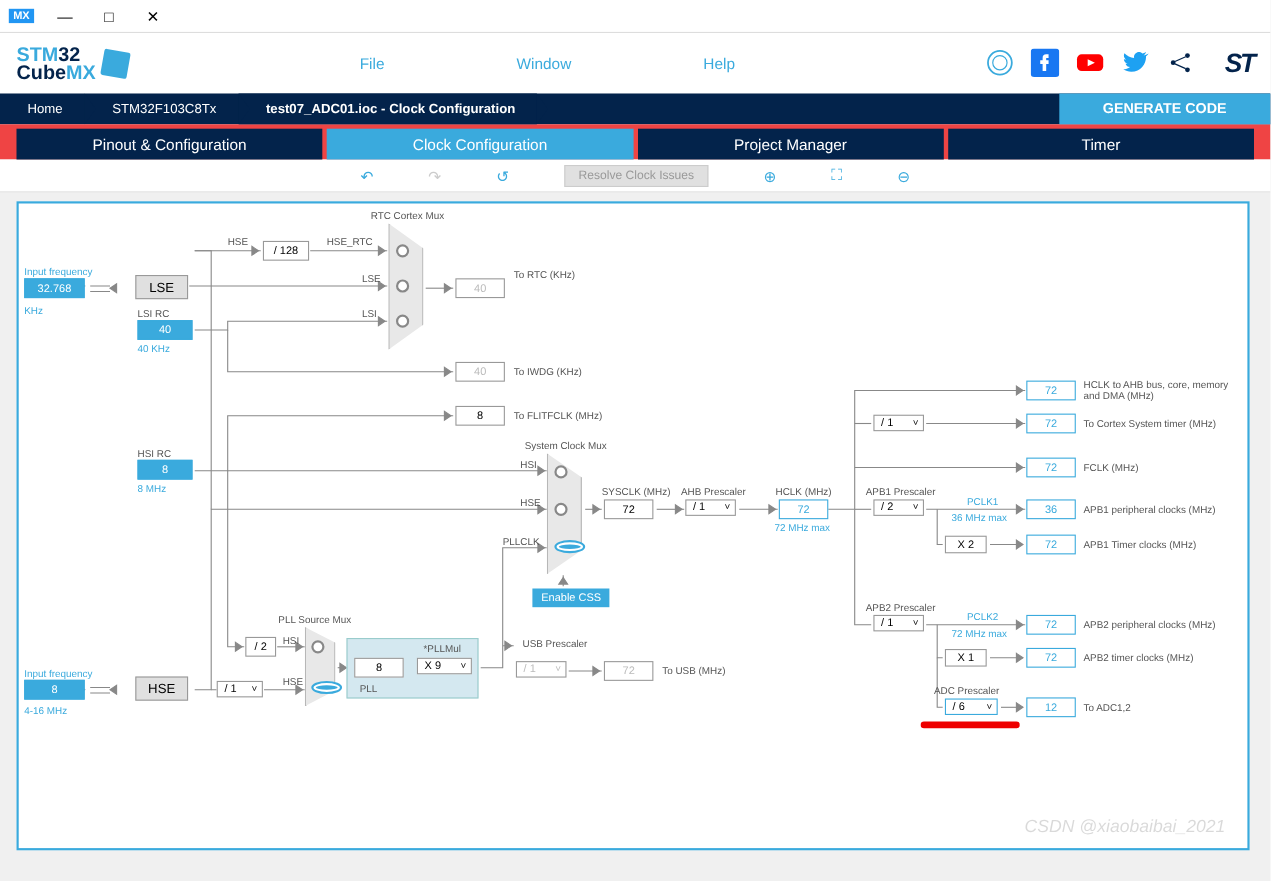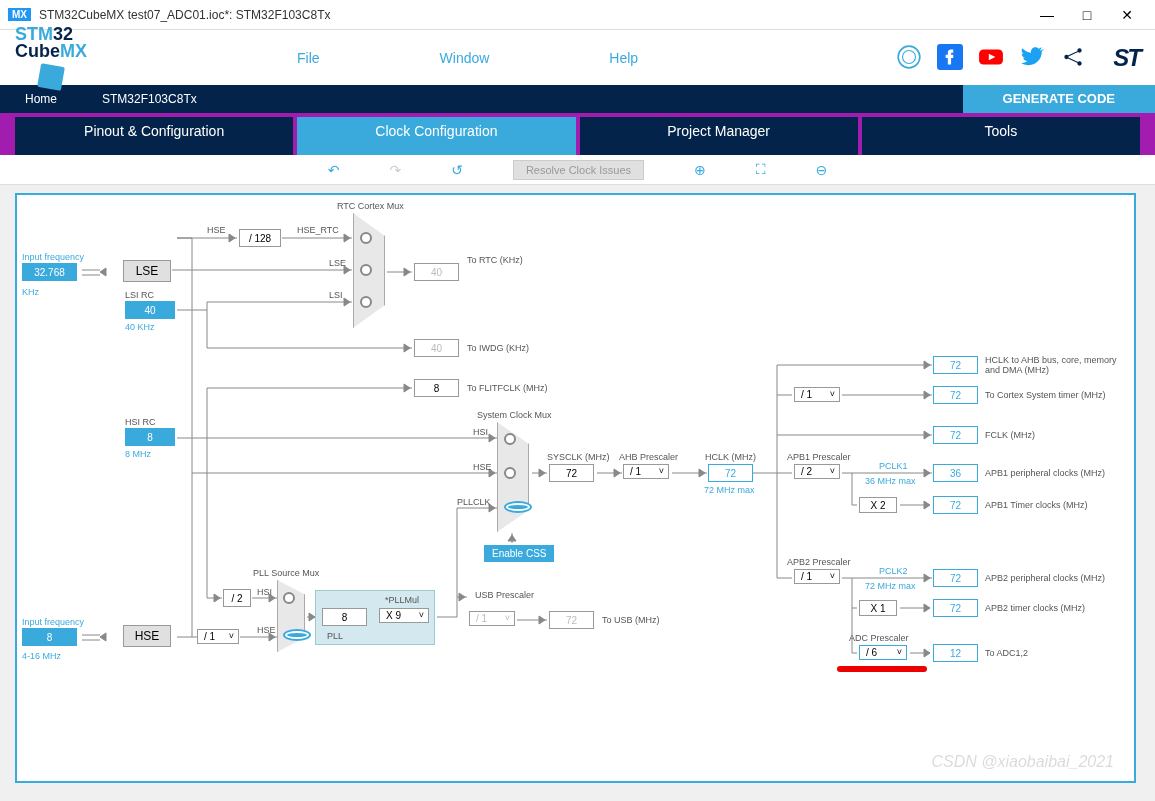--- a/index.html
+++ b/index.html
@@ -3,34 +3,34 @@
 <meta charset="utf-8">
 <style>
 * { box-sizing: border-box; margin: 0; padding: 0; font-family: Arial, sans-serif; }
 body { width: 1155px; height: 801px; background: #f0f0f0; overflow: hidden; }
 .titlebar { height: 30px; background: #fff; display: flex; align-items: center; padding: 0 8px; border-bottom: 1px solid #ddd; }
 .titlebar .mx-badge { background: #2196f3; color: #fff; padding: 1px 4px; font-size: 10px; font-weight: bold; margin-right: 8px; }
 .titlebar .title { font-size: 12px; color: #333; flex: 1; }
 .titlebar .win-btn { width: 40px; height: 30px; text-align: center; line-height: 30px; font-size: 14px; cursor: pointer; }
 
 .header { height: 55px; background: #fff; display: flex; align-items: center; padding: 0 15px; }
-.logo { color: #03234b; font-weight: bold; font-size: 18px; line-height: 0.9; margin-right: 150px; display: flex; align-items: center; gap: 6px; flex-direction: column; }
+.logo { color: #03234b; font-weight: bold; font-size: 18px; line-height: 0.9; margin-right: 150px; display: flex; align-items: center; gap: 6px; }
 .logo .cube { width: 24px; height: 24px; background: #3aaadd; transform: rotate(10deg); border-radius: 2px; }
 .menu-item { color: #3aaadd; font-size: 14px; margin: 0 60px; cursor: pointer; }
 .social { margin-left: auto; display: flex; gap: 15px; align-items: flex-start; }
 .social .icon { width: 26px; height: 26px; }
 .st-logo { color: #03234b; font-size: 24px; font-weight: 900; font-style: italic; margin-left: 12px; letter-spacing: -2px; }
 
 .breadcrumb { height: 28px; background: #03234b; display: flex; align-items: center; font-size: 12px; }
 .breadcrumb .crumb { position: relative; padding: 0 20px 0 25px; height: 28px; line-height: 28px; color: #fff; }
 .breadcrumb .crumb::after { content: ''; position: absolute; right: -10px; top: 0; border-left: 10px solid #03234b; border-top: 14px solid transparent; border-bottom: 14px solid transparent; z-index: 1; }
 .breadcrumb .crumb.active { background: #03234b; font-weight: bold; }
 .breadcrumb .gen-code { margin-left: auto; background: #3aaadd; color: #fff; padding: 0 40px; height: 28px; line-height: 28px; font-weight: bold; font-size: 13px; }
 
-.tabs { height: 42px; display: flex; background: #a21caf; padding: 4px 15px 0; gap: 4px; }
+.tabs { height: 32px; display: flex; background: #ef4444; padding: 4px 15px 0; gap: 4px; }
 .tabs .tab { flex: 1; background: #03234b; color: #fff; text-align: center; line-height: 28px; font-size: 14px; cursor: pointer; }
 .tabs .tab.active { background: #3aaadd; }
 
 .toolbar { height: 30px; display: flex; align-items: center; justify-content: center; gap: 50px; padding: 0 20px; background: #fff; border-bottom: 1px solid #ddd; }
 .toolbar .tb-btn { color: #3aaadd; font-size: 14px; cursor: pointer; }
 .toolbar .tb-btn.disabled { color: #ccc; }
 .toolbar .resolve { background: #e0e0e0; color: #999; padding: 3px 12px; font-size: 11px; border: 1px solid #ccc; }
 
 .canvas { position: relative; width: 1121px; height: 590px; margin: 8px 15px; background: #fff; border: 2px solid #3aaadd; overflow: hidden; }
 
@@ -50,21 +50,20 @@
 .pll-box { position: absolute; background: #d4e8f0; border: 1px solid #9cc; }
 .btn-css { position: absolute; background: #3aaadd; color: #fff; font-size: 10px; padding: 3px 8px; border: none; }
 .redmark { position: absolute; width: 90px; height: 6px; background: #e00; border-radius: 3px; }
 .watermark { position: absolute; right: 20px; bottom: 10px; color: rgba(0,0,0,0.15); font-size: 16px; font-style: italic; margin-left: 36px; }
 </style>
 </head>
 <body>
 
 <div class="titlebar">
   <span class="mx-badge">MX</span>
-  <span class="title">STM32CubeMX test07_ADC01.ioc*: STM32F103C8Tx</span>
   <span class="win-btn">—</span>
   <span class="win-btn">□</span>
   <span class="win-btn">✕</span>
 </div>
 
 <div class="header">
   <div class="logo">
     <div><span style="color:#3aaadd">STM</span><span style="color:#03234b">32</span><br><span style="color:#03234b">Cube</span><span style="color:#3aaadd">MX</span></div>
     <div class="cube"></div>
   </div>
@@ -94,28 +93,29 @@
         <line x1="7.5" y1="11" x2="16.5" y2="7" stroke="#03234b"></line>
         <line x1="7.5" y1="13" x2="16.5" y2="17" stroke="#03234b"></line>
       </svg>
     <span class="st-logo">ST</span>
   </div>
 </div>
 
 <div class="breadcrumb">
   <div class="crumb">Home</div>
   <div class="crumb">STM32F103C8Tx</div>
+  <div class="crumb active">test07_ADC01.ioc - Clock Configuration</div>
   <div class="gen-code">GENERATE CODE</div>
 </div>
 
 <div class="tabs">
   <div class="tab">Pinout &amp; Configuration</div>
   <div class="tab active">Clock Configuration</div>
   <div class="tab">Project Manager</div>
-  <div class="tab">Tools</div>
+  <div class="tab">Timer</div>
 </div>
 
 <div class="toolbar">
   <span class="tb-btn">↶</span>
   <span class="tb-btn disabled">↷</span>
   <span class="tb-btn">↺</span>
   <span class="resolve">Resolve Clock Issues</span>
   <span class="tb-btn">⊕</span>
   <span class="tb-btn">⛶</span>
   <span class="tb-btn">⊖</span>

